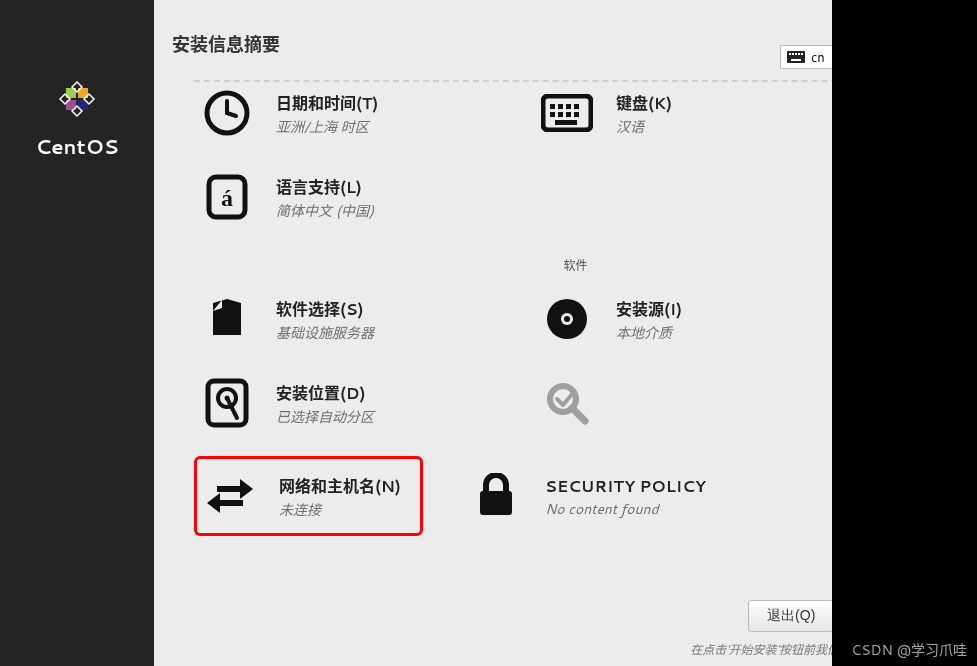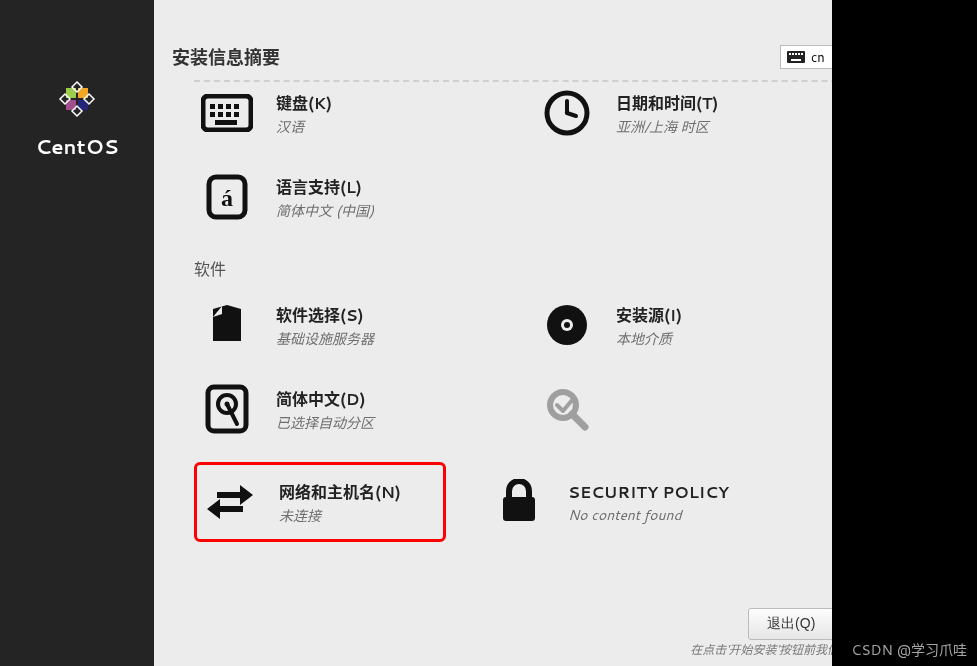--- a/index.html
+++ b/index.html
@@ -2,39 +2,39 @@
 <html><head>
   <meta charset="utf-8">
   <style>
     * { margin: 0; padding: 0; box-sizing: border-box; }
     body { font-family: "Cantarell", "Noto Sans CJK SC", sans-serif; background: #000; width: 977px; height: 666px; overflow: hidden; position: relative; }
     .container { display: flex; height: 666px; }
     .sidebar { width: 154px; background: #242424; display: flex; flex-direction: column; align-items: center; padding-top: 74px; }
     .logo-img { width: 50px; height: 50px; }
     .logo-text { color: #fff; font-size: 20px; font-weight: bold; margin-top: 8px; }
     .main { flex: 1; background: #ececec; display: flex; flex-direction: column; height: 100%; position: relative;}
-    .header { display: flex; justify-content: space-between; align-items: flex-end; padding: 16px 18px 10px 18px; }
+    .header { display: flex; justify-content: space-between; align-items: center; padding: 16px 18px 10px 18px; }
     .title { font-size: 18px; font-weight: 600; color: #333; }
     .hdr-right { text-align: right; }
     .hdr-right .install-label { font-size: 15px; color: #555; margin-bottom: 6px; display: block;}
     .hdr-ctrls { display: flex; gap: 8px; justify-content: flex-end; align-items: center;}
     .lang-box { background: #fff; border: 1px solid #bbb; padding: 2px 6px; display: inline-flex; align-items: center; gap: 6px; font-size: 13px; width: 110px; height: 24px;}
     .kbd-mini { display: inline-block; }
     .help-btn { background: linear-gradient(#fdfdfd,#e8e8e8); border: 1px solid #bbb; border-radius: 3px; padding: 3px 10px; font-size: 13px; color: #333; cursor: pointer; }
     .content { flex: 1; overflow: hidden; padding: 0 20px 0 40px; }
     .borderline { border-top: 2px dashed #cfcfcf; margin: 0 0 0 0;}
-    .section-label { font-size: 16px; color: #555; margin: 28px 0 14px 0; }
+    .section-label { font-size: 12px; color: #555; margin: 28px 0 14px 0; text-align: center; }
     .row { display: flex; gap: 40px; margin-bottom: 22px; }
     .item { display: flex; align-items: center; gap: 22px; width: 300px; cursor: pointer; padding: 4px 6px;}
-    .highlight { border: 3px solid #ff0000; border-radius: 6px; padding: 10px 8px 10px 6px; width: 252px;}
+    .highlight { border: 3px solid #ff0000; border-radius: 6px; padding: 10px 8px 10px 6px; width: 229px;}
     .icon-wrap { width: 54px; height: 54px; display: flex; align-items: center; justify-content: center; flex-shrink: 0;}
     .item-text .item-title { font-size: 16px; font-weight: 600; color: #222; }
     .item-text .item-sub { font-size: 14px; color: #706f6f; font-style: italic; margin-top: 2px;}
     .greyed svg { opacity: 0.35; }
-    .footer { padding: 10px 18px 8px 18px; display: flex; flex-direction: column; align-items: flex-end; gap: 0; }
+    .footer { padding: 10px 18px 8px 18px; display: flex; flex-direction: column; align-items: flex-end; gap: 8px; }
     .btn-row { display: flex; gap: 12px;}
     .btn { border: 1px solid #bbb; border-radius: 3px; padding: 6px 18px; font-size: 14px; cursor: pointer;}
     .btn-quit { background: linear-gradient(#fdfdfd,#e6e6e6); color: #333;}
     .btn-begin { background: linear-gradient(#5aa6e6,#3a7fc4); color: #fff; border-color: #2f6aa8;}
     .footer-note { font-size: 12px; color: #7a7a7a; font-style: italic;}
     .watermark { position: absolute; bottom: 6px; right: 10px; color: #ddd; font-size: 14px; opacity: 0.75; margin-top: 40px;}
     .blackbar { position:absolute; right:0; top:0; width:145px; height:100%; background:#000; pointer-events:none;}
   </style>
 </head>
 <body>
@@ -80,51 +80,51 @@
         </div>
       </div>
     </div>
 
     <div class="content">
       <div class="borderline"></div>
 
       <div class="row" style="margin-top:0;">
         <div class="item">
           <div class="icon-wrap">
+            <svg width="48" height="48" viewBox="0 0 48 48">
+                <circle cx="24" cy="24" r="20" fill="none" stroke="#111" stroke-width="5"></circle>
+                <line x1="24" y1="24" x2="24" y2="12" stroke="#111" stroke-width="4" stroke-linecap="round"></line>
+                <line x1="24" y1="24" x2="33" y2="27" stroke="#111" stroke-width="4" stroke-linecap="round"></line>
+              </svg>
+          </div>
+          <div class="item-text">
+            <div class="item-title">日期和时间(T)</div>
+            <div class="item-sub">亚洲/上海 时区</div>
+          </div>
+        </div>
+        <div class="item">
+          <div class="icon-wrap">
             <svg width="52" height="38" viewBox="0 0 52 38">
                 <rect x="2" y="2" width="48" height="34" rx="5" fill="none" stroke="#111" stroke-width="5"></rect>
                 <rect x="9" y="10" width="5" height="5" fill="#111"></rect>
                 <rect x="17" y="10" width="5" height="5" fill="#111"></rect>
                 <rect x="25" y="10" width="5" height="5" fill="#111"></rect>
                 <rect x="33" y="10" width="5" height="5" fill="#111"></rect>
                 <rect x="9" y="18" width="5" height="5" fill="#111"></rect>
                 <rect x="17" y="18" width="5" height="5" fill="#111"></rect>
                 <rect x="25" y="18" width="5" height="5" fill="#111"></rect>
                 <rect x="33" y="18" width="5" height="5" fill="#111"></rect>
                 <rect x="14" y="26" width="22" height="5" fill="#111"></rect>
               </svg>
           </div>
           <div class="item-text">
             <div class="item-title">键盘(K)</div>
             <div class="item-sub">汉语</div>
           </div>
         </div>
-        <div class="item">
-          <div class="icon-wrap">
-            <svg width="48" height="48" viewBox="0 0 48 48">
-                <circle cx="24" cy="24" r="20" fill="none" stroke="#111" stroke-width="5"></circle>
-                <line x1="24" y1="24" x2="24" y2="12" stroke="#111" stroke-width="4" stroke-linecap="round"></line>
-                <line x1="24" y1="24" x2="33" y2="27" stroke="#111" stroke-width="4" stroke-linecap="round"></line>
-              </svg>
-          </div>
-          <div class="item-text">
-            <div class="item-title">日期和时间(T)</div>
-            <div class="item-sub">亚洲/上海 时区</div>
-          </div>
-        </div>
       </div>
 
       <div class="row">
         <div class="item">
           <div class="icon-wrap">
             <svg width="48" height="48" viewBox="0 0 48 48">
                 <rect x="6" y="4" width="36" height="40" rx="7" fill="none" stroke="#111" stroke-width="5"></rect>
                 <text x="24" y="33" font-size="24" font-weight="bold" text-anchor="middle" fill="#111" font-family="serif">á</text>
               </svg>
           </div>
@@ -172,21 +172,21 @@
         <div class="item">
           <div class="icon-wrap">
             <svg width="46" height="50" viewBox="0 0 46 50">
                 <rect x="4" y="3" width="38" height="44" rx="6" fill="none" stroke="#111" stroke-width="5"></rect>
                 <circle cx="23" cy="20" r="9" fill="none" stroke="#111" stroke-width="4"></circle>
                 <circle cx="23" cy="20" r="2.5" fill="#111"></circle>
                 <line x1="23" y1="20" x2="33" y2="40" stroke="#111" stroke-width="4" stroke-linecap="round"></line>
               </svg>
           </div>
           <div class="item-text">
-            <div class="item-title">简体中文(D)</div>
+            <div class="item-title">安装位置(D)</div>
             <div class="item-sub">已选择自动分区</div>
           </div>
         </div>
         <div class="item greyed">
           <div class="icon-wrap">
             <svg width="48" height="48" viewBox="0 0 48 48">
                 <circle cx="20" cy="20" r="13" fill="none" stroke="#111" stroke-width="6"></circle>
                 <line x1="29" y1="29" x2="42" y2="42" stroke="#111" stroke-width="7" stroke-linecap="round"></line>
                 <path d="M14 20 L20 26 L30 14" fill="none" stroke="#111" stroke-width="4" stroke-linecap="round" stroke-linejoin="round"></path>
               </svg>

